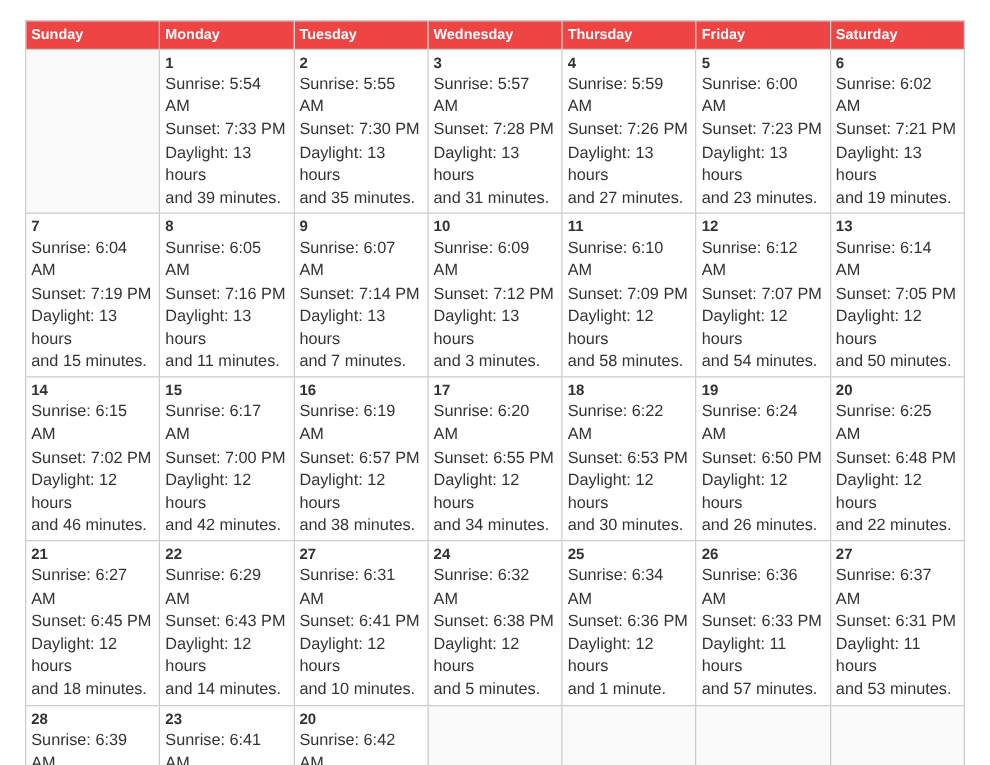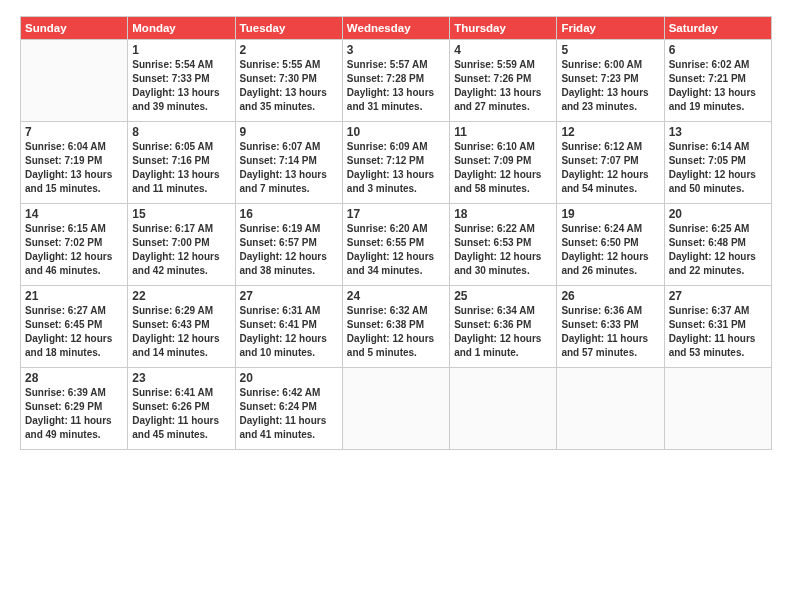--- a/index.html
+++ b/index.html
@@ -64,24 +64,23 @@
       color: #333;
       height: 82px;
     }
     .day-num {
       font-size: 12px;
       font-weight: bold;
       display: block;
       margin-bottom: 1px;
     }
     .cell-text {
-      font-size: 10px;
+      font-size: 13px;
       line-height: 1.4;
       color: #333;
-      font-weight: bold;
     }
     .empty-cell {
       background: #fafafa;
     }
   </style>
 </head>
 <body>
 
 <div class="page">
 

